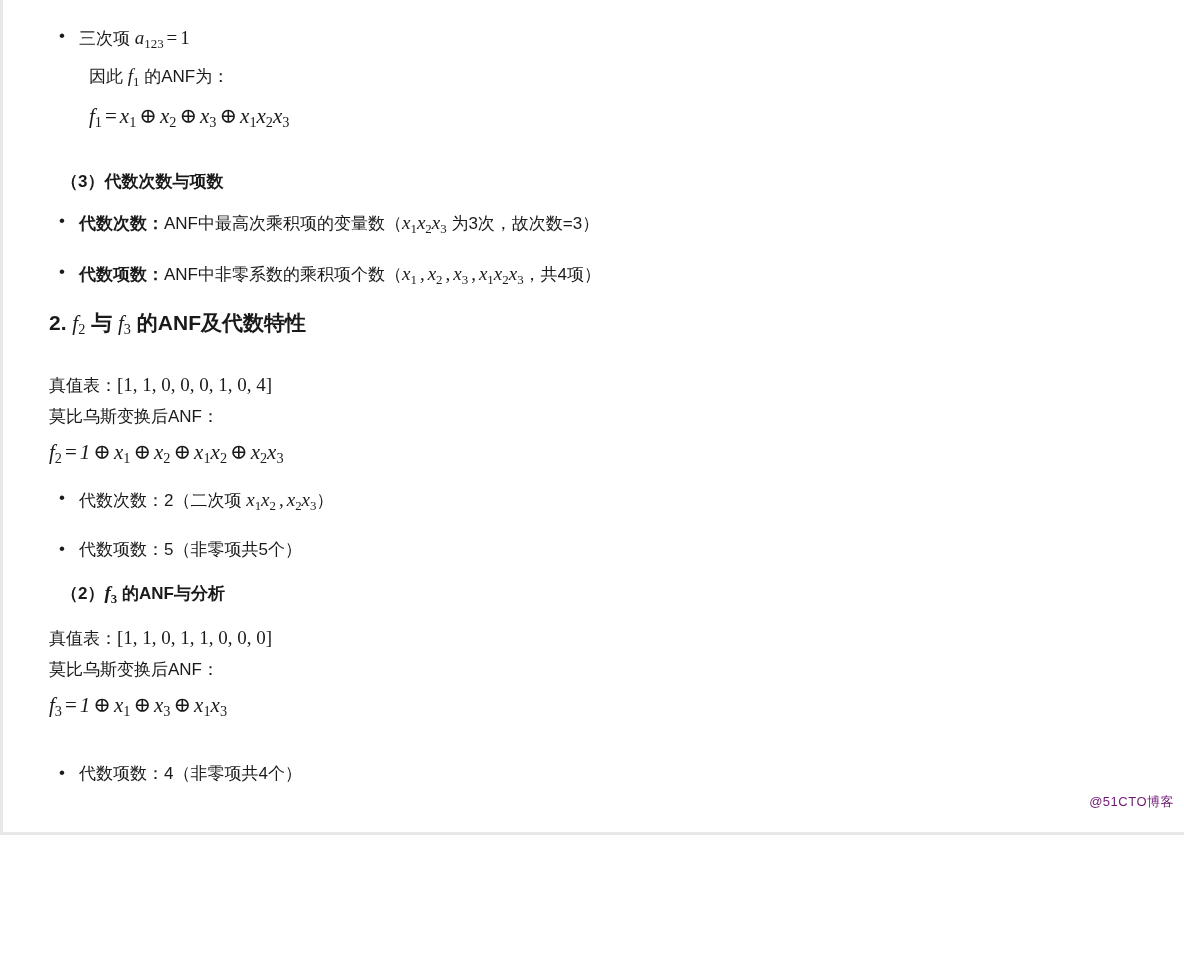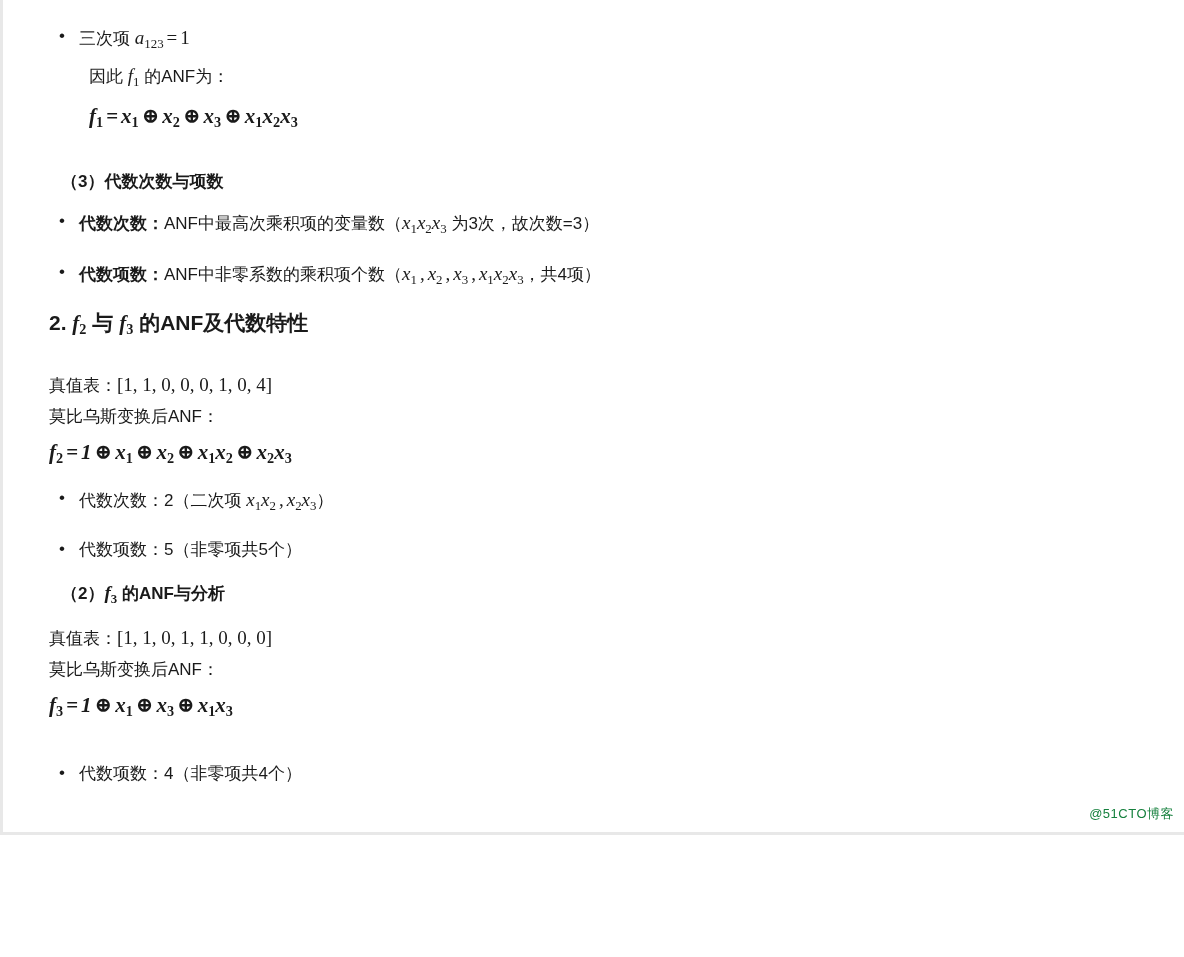--- a/index.html
+++ b/index.html
@@ -32,21 +32,21 @@
   
   .m {
     font-family: "Liberation Serif", "DejaVu Serif", serif;
     font-style: italic;
     font-size: 19px;
   }
   .m .up { font-style: normal; }
   .mb {
     font-family: "Liberation Serif", "DejaVu Serif", serif;
     font-style: italic;
-    font-weight: bold;
+    font-weight: normal;
     font-size: 21px;
   }
   sub {
     font-size: 0.68em;
     font-style: normal;
     vertical-align: -0.28em;
     font-family: "Liberation Serif", "DejaVu Serif", serif;
   }
   .op { font-style: normal; padding: 0 3px; }
 
@@ -78,23 +78,23 @@
     padding-left: 12px;
   }
   .h2 {
     font-size: 21px;
     font-weight: bold;
   }
   .para { font-size: 17px; }
   .watermark {
     position: absolute;
     right: 10px;
-    bottom: 12px;
+    bottom: 24px;
     font-size: 13px;
-    color: #15803d;
+    color: #701a75;
     letter-spacing: 0.5px;
   }
   .bottom-rule {
     position: absolute;
     left: 0;
     bottom: 0;
     width: 1184px;
     height: 3px;
     background: #e8e8e8;
   }

